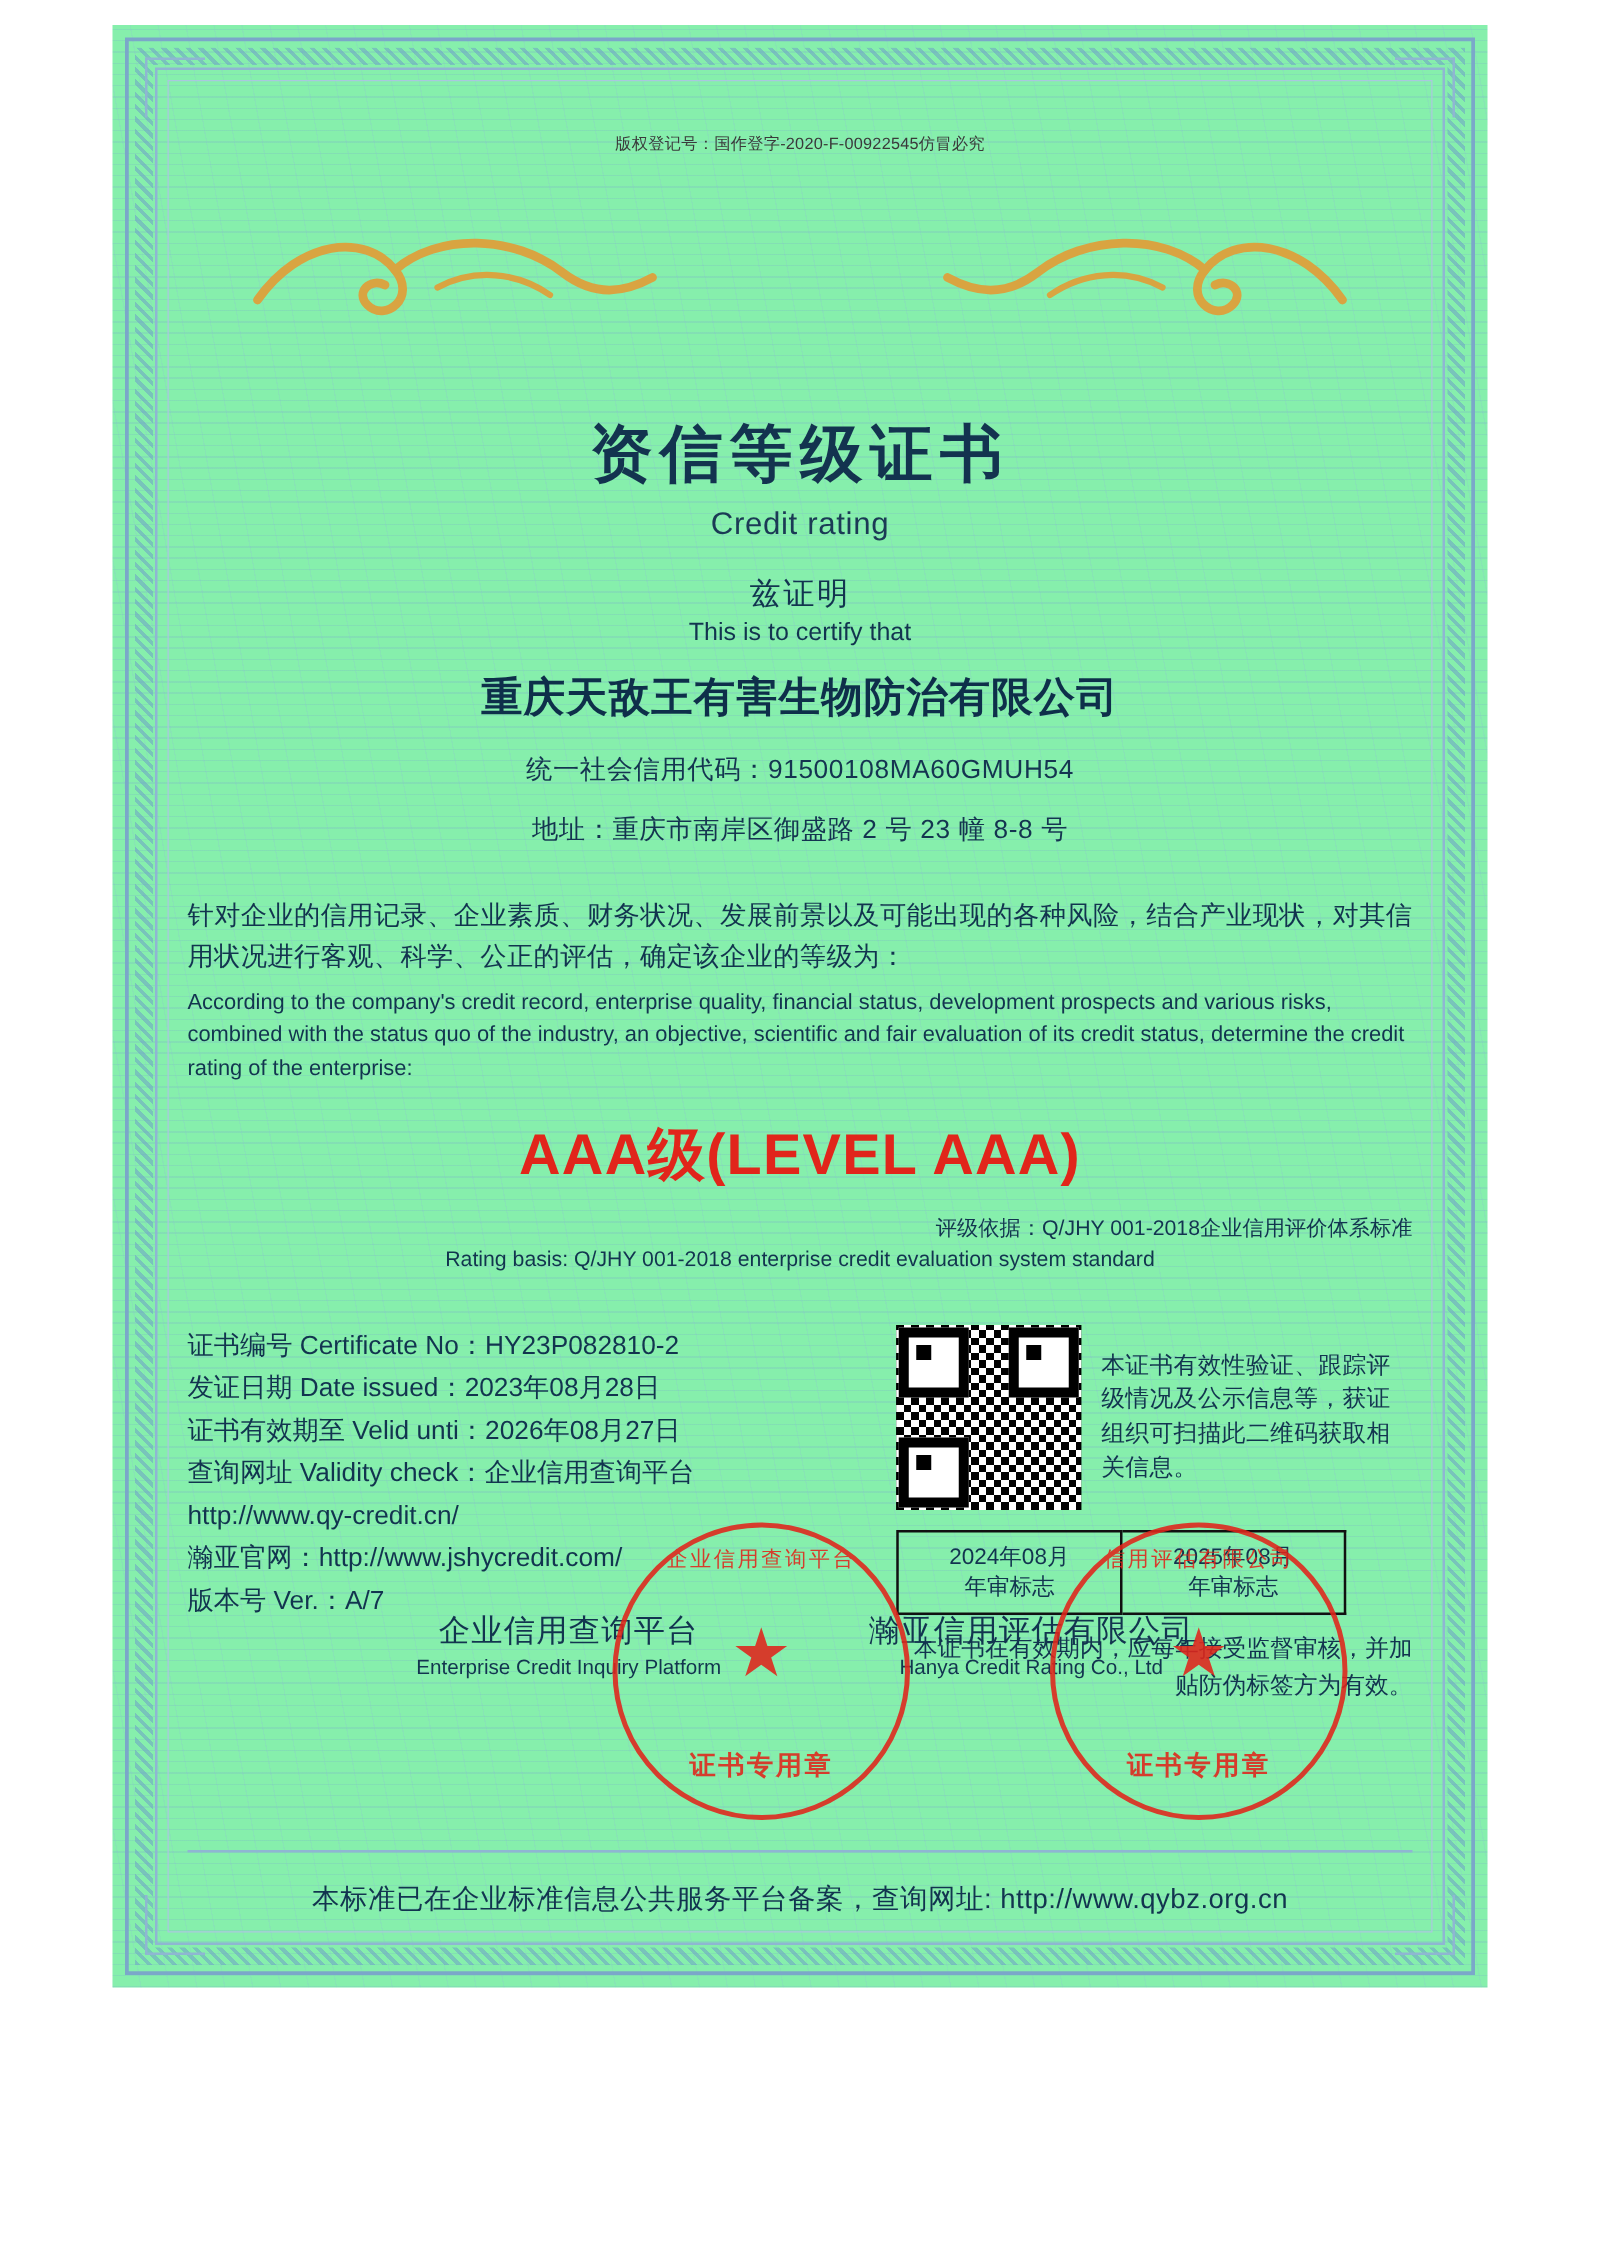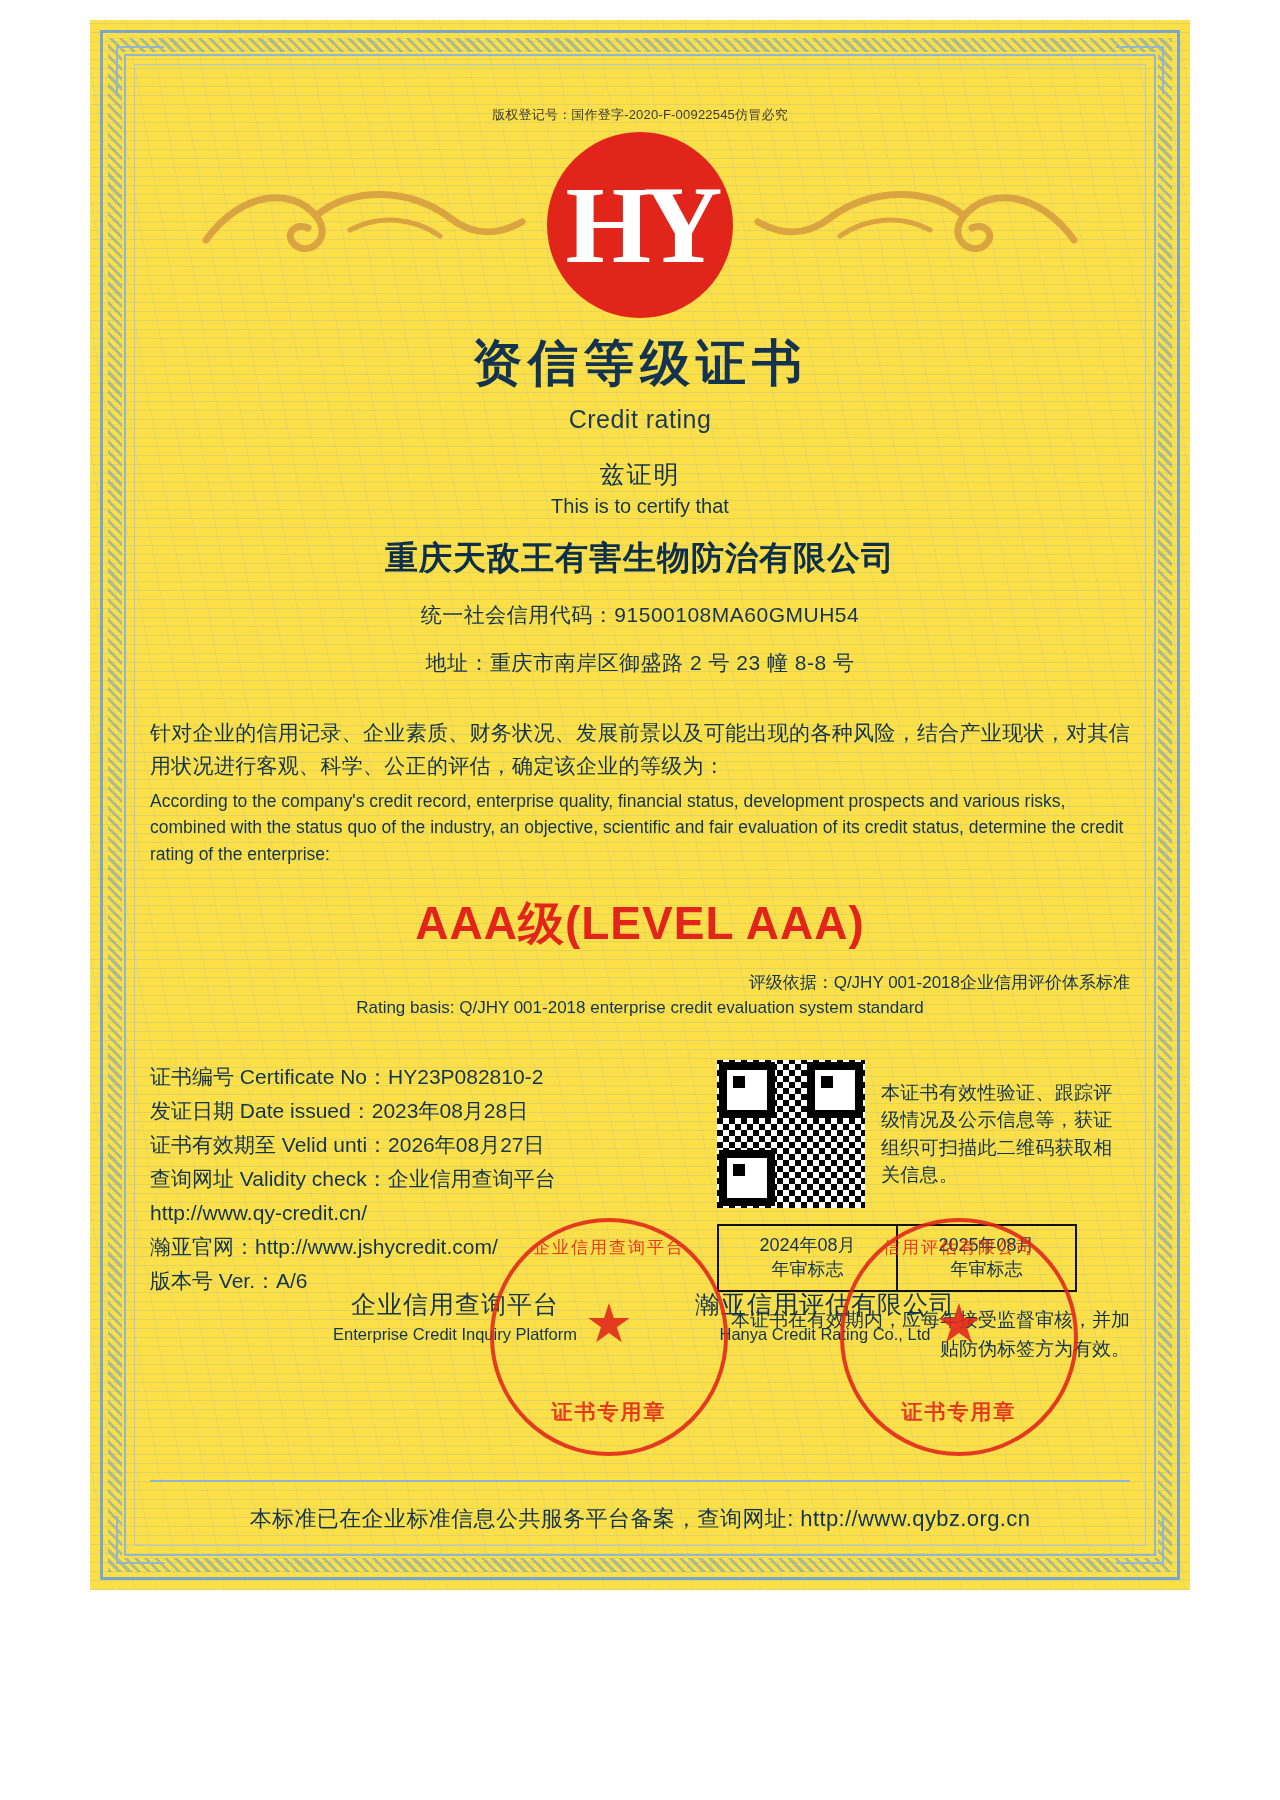--- a/index.html
+++ b/index.html
@@ -11,21 +11,21 @@
     width: 1280px;
     height: 1800px;
     font-family: "Liberation Sans", sans-serif;
     overflow: hidden;
   }
   .cert {
     position: relative;
     width: 1100px;
     height: 1570px;
     margin: 20px auto 0 auto;
-    background: #fde047;
+    background: #86efac;
     overflow: hidden;
   }
   
   .waves {
     position: absolute;
     inset: 0;
     background:
       repeating-linear-gradient(0deg, rgba(120,170,205,0.30) 0px, rgba(120,170,205,0.30) 1px, rgba(255,255,255,0) 1px, rgba(255,255,255,0) 9px);
     opacity: .75;
   }
@@ -370,23 +370,20 @@
       <svg class="flourish left" viewBox="0 0 330 90">
         <path d="M6 62 C 40 14, 92 8, 116 38 C 134 60, 108 80, 94 66 C 84 56, 96 44, 108 50" fill="none" stroke="currentColor" stroke-width="7" stroke-linecap="round"></path>
         <path d="M116 38 C 150 8, 212 10, 250 40 C 276 60, 300 56, 322 44" fill="none" stroke="currentColor" stroke-width="7" stroke-linecap="round"></path>
         <path d="M150 52 C 180 36, 214 40, 240 58" fill="none" stroke="currentColor" stroke-width="5" stroke-linecap="round"></path>
       </svg>
       <svg class="flourish right" viewBox="0 0 330 90">
         <path d="M6 62 C 40 14, 92 8, 116 38 C 134 60, 108 80, 94 66 C 84 56, 96 44, 108 50" fill="none" stroke="currentColor" stroke-width="7" stroke-linecap="round"></path>
         <path d="M116 38 C 150 8, 212 10, 250 40 C 276 60, 300 56, 322 44" fill="none" stroke="currentColor" stroke-width="7" stroke-linecap="round"></path>
         <path d="M150 52 C 180 36, 214 40, 240 58" fill="none" stroke="currentColor" stroke-width="5" stroke-linecap="round"></path>
       </svg>
-      <div class="logo">
-        <span class="logo-text">HY</span>
-      </div>
     </div>
 
     <div class="title-cn">资信等级证书</div>
     <div class="title-en">Credit rating</div>
 
     <div class="certify-cn">兹证明</div>
     <div class="certify-en">This is to certify that</div>
 
     <div class="company">重庆天敌王有害生物防治有限公司</div>
     <div class="credit-code">统一社会信用代码：91500108MA60GMUH54</div>
@@ -401,21 +398,21 @@
     <div class="basis-en">Rating basis: Q/JHY 001-2018 enterprise credit evaluation system standard</div>
 
     <div class="lower">
       <div class="left-col">
         <div>证书编号 Certificate No：HY23P082810-2</div>
         <div>发证日期 Date issued：2023年08月28日</div>
         <div>证书有效期至 Velid unti：2026年08月27日</div>
         <div>查询网址 Validity check：企业信用查询平台</div>
         <div>http://www.qy-credit.cn/</div>
         <div>瀚亚官网：http://www.jshycredit.com/</div>
-        <div>版本号 Ver.：A/6</div>
+        <div>版本号 Ver.：A/7</div>
       </div>
 
       <div class="right-col">
         <div class="qr-row">
           <div class="qr">
             <span class="eye tl"></span>
             <span class="eye tr"></span>
             <span class="eye bl"></span>
           </div>
           <div class="qr-note">本证书有效性验证、跟踪评级情况及公示信息等，获证组织可扫描此二维码获取相关信息。</div>

